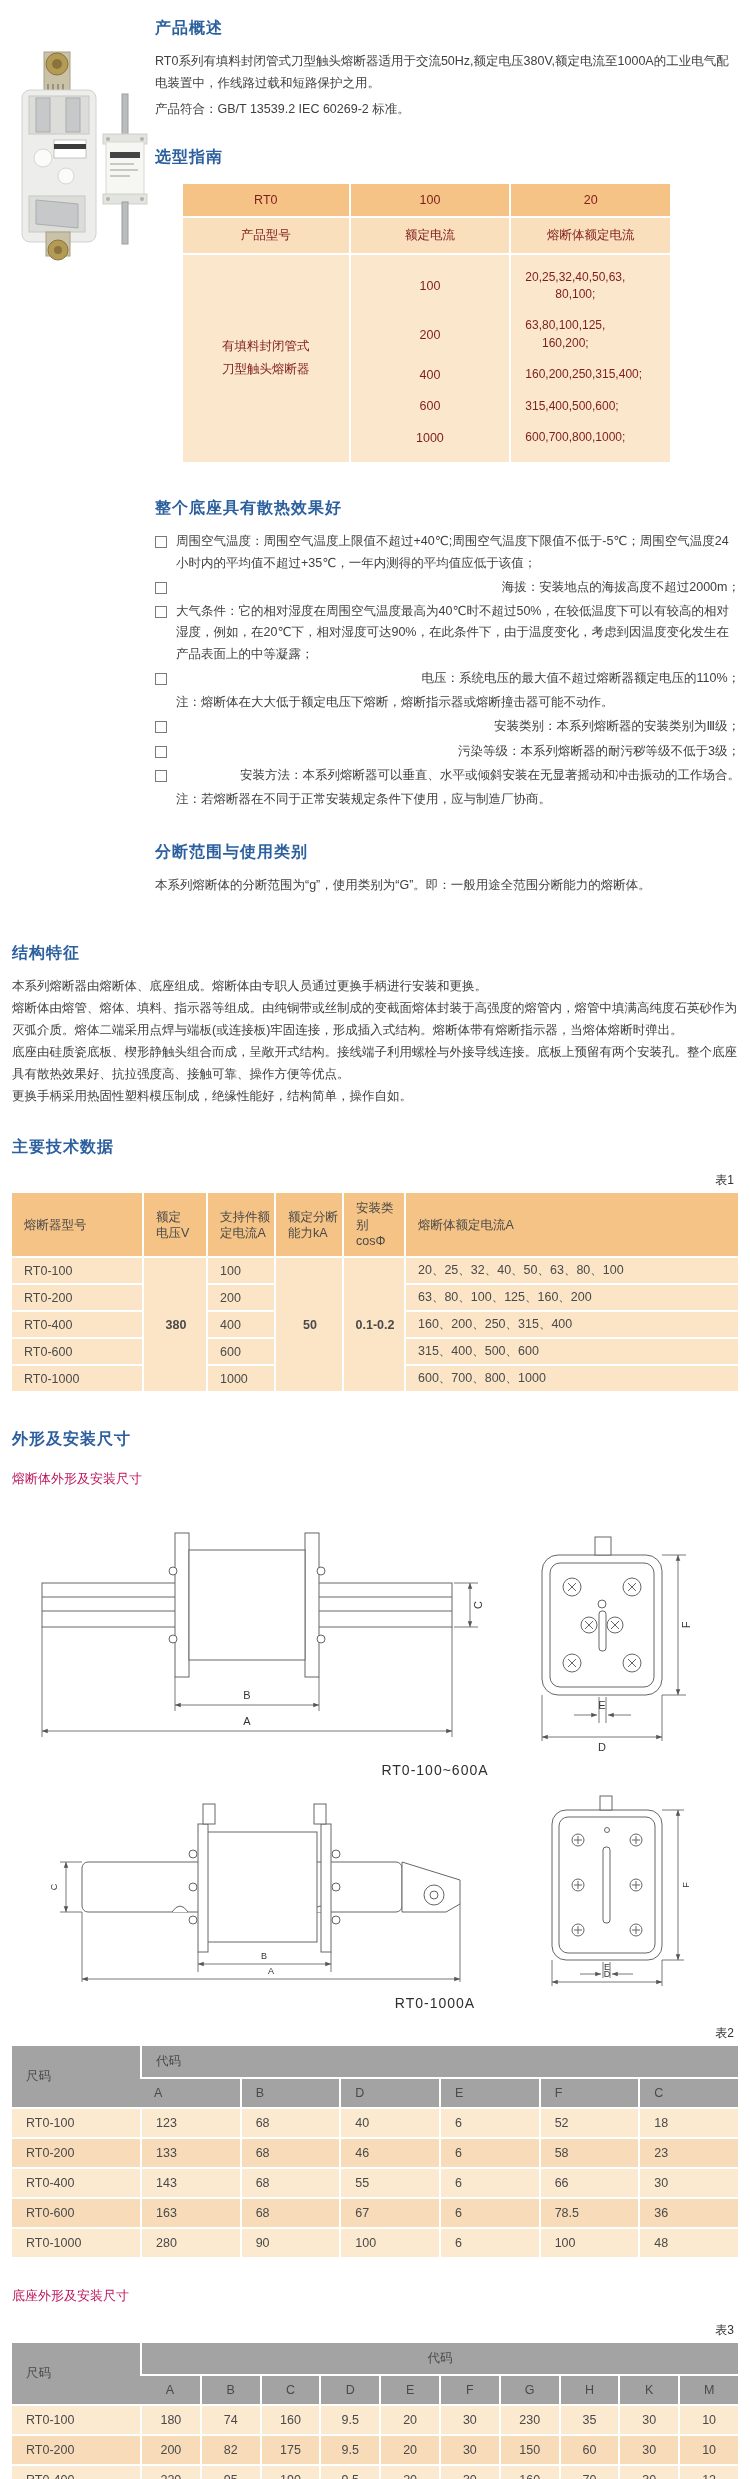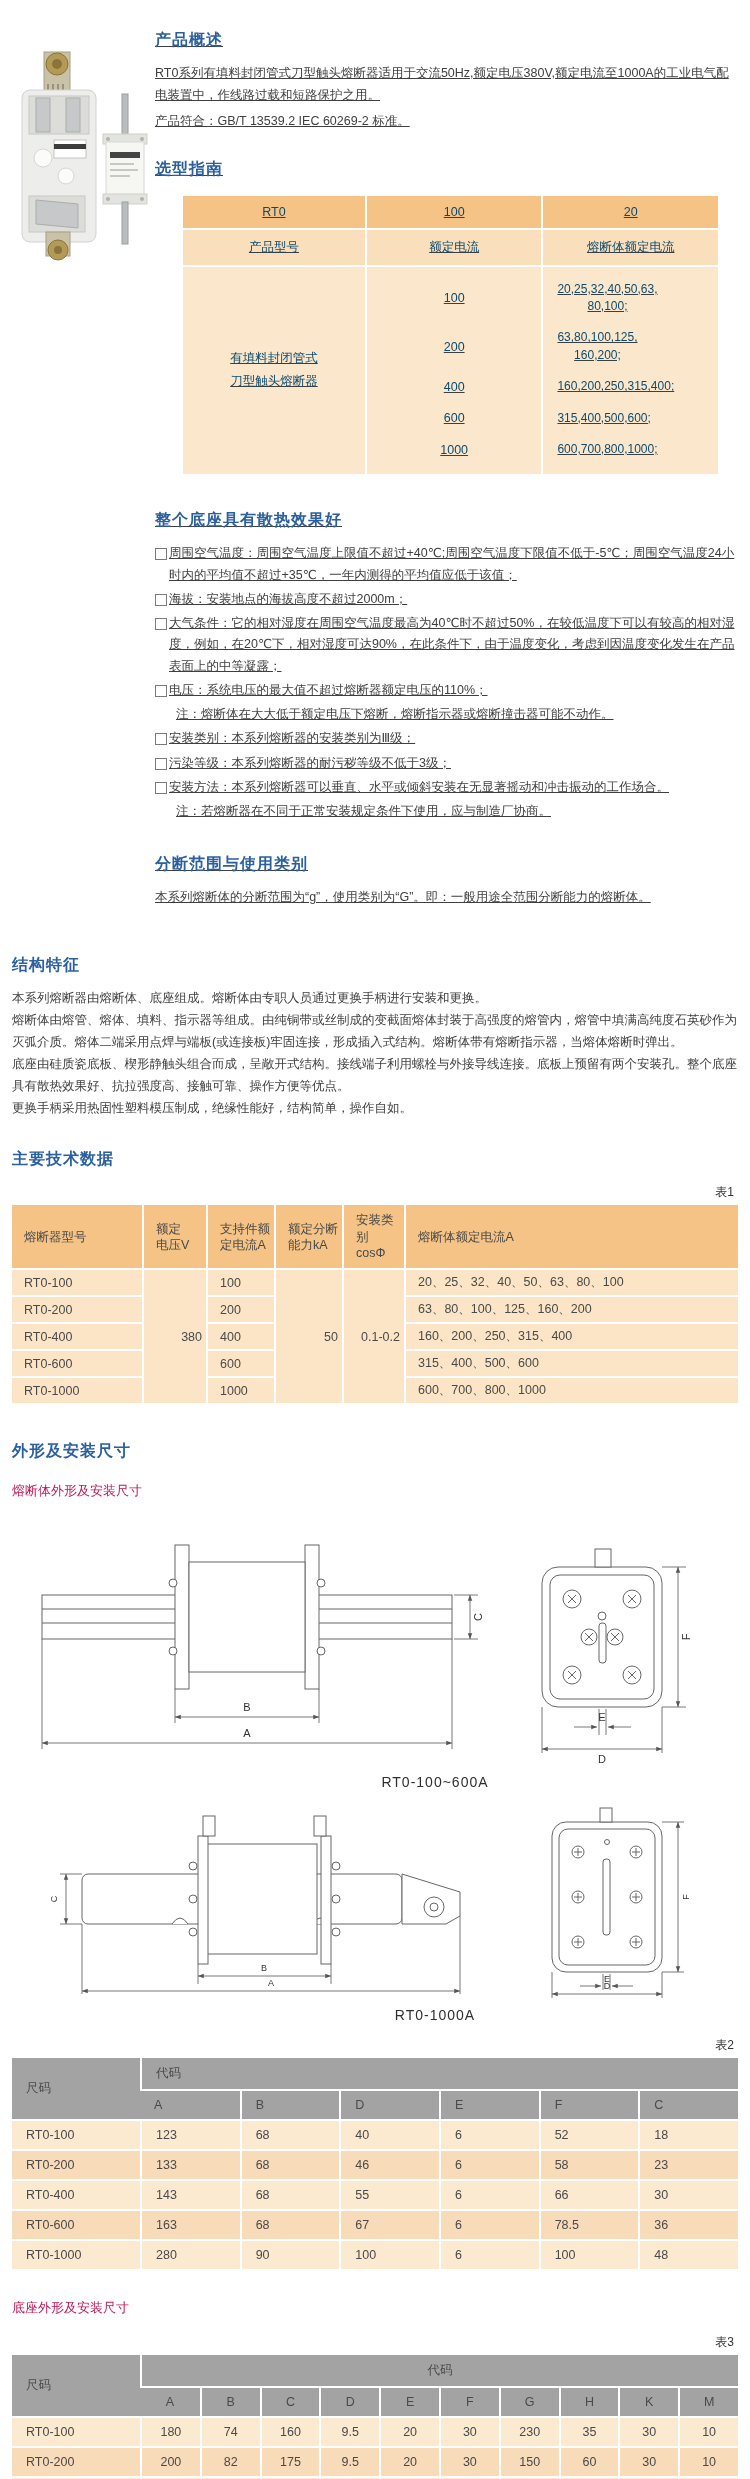--- a/index.html
+++ b/index.html
@@ -2,55 +2,55 @@
 <html><head>
 <meta charset="utf-8">
 <style>
   html,body{margin:0;padding:0;background:#fff;}
   body{width:750px;font-family:"Liberation Sans","DejaVu Sans",sans-serif;color:#3f3f3f;font-size:12.5px;}
   .page{width:750px;overflow:hidden;}
   h2.sec{font-size:16px;color:#2B5F9E;font-weight:700;margin:26px 0 12px;letter-spacing:1px;}
   p{margin:4px 0;line-height:1.75;}
   .pre{white-space:pre-line;}
   
-  .top{position:relative;padding:28px 10px 0 155px;text-decoration:underline;}
+  .top{position:relative;padding:16px 10px 0 155px;}
   .top h2.first{margin-top:2px;}
   .photo{position:absolute;left:6px;top:36px;}
   
-  .sel{border-collapse:separate;border-spacing:0;width:535px;margin:16px 0 4px 28px;table-layout:fixed;text-align:center;color:#0c4a6e;}
+  .sel{border-collapse:separate;border-spacing:0;width:487px;margin:16px 0 4px 28px;table-layout:fixed;text-align:center;color:#7f1d1d;}
   .sel td{padding:9px 4px;}
   .sel tr.head td{background:#F5C385;}
   .sel tr.sub td{background:#FADFBC;border-top:2px solid #fff;}
   .sel td+td{border-left:2px solid #fff;}
   .sel tr.body td{border-top:2px solid #fff;}
   .sel td.prod{background:#FBE7CB;vertical-align:middle;white-space:pre-line;line-height:1.9;}
   .sel td.pairs{background:transparent;padding:0;}
   .pgrid{display:grid;grid-template-columns:1fr 1fr;column-gap:2px;background:#fff;}
   .pgrid>div{background:#FBE7CB;display:flex;align-items:center;}
   .pc{justify-content:center;padding:7px 0;}
   .pf{text-align:center;padding:7px 0 7px 14px;white-space:pre-line;font-size:12px;line-height:1.45;}
   .pgrid>div:nth-child(-n+2){padding-top:14px;}
   .pgrid>div:nth-last-child(-n+2){padding-bottom:16px;}
   
-  .cond{display:flex;gap:2px;margin:3px 0;}
+  .cond{display:flex;gap:9px;margin:3px 0;justify-content:space-between;}
   .chk{flex:0 0 auto;width:10px;height:10px;border:1.5px solid #7a7a7a;margin-top:5px;background:#fff;}
   .cond p{margin:0;line-height:1.7;}
   .note{margin:0 0 3px 21px;line-height:1.7;}
   
   .full{padding:0 12px;margin-top:46px;}
   .full h2.sec{margin-top:30px;}
   .tbl-label{text-align:right;font-size:12px;color:#333;margin:14px 4px 4px 0;}
   .subhead{font-size:13px;color:#be185d;margin:18px 0 6px;}
   
   table.dt1,table.dim{width:100%;border-collapse:separate;border-spacing:0;table-layout:fixed;color:#4a4a4a;}
   table.dt1 th{background:#F5C385;font-weight:400;text-align:left;vertical-align:middle;padding:7px 4px 7px 12px;white-space:pre-line;line-height:1.3;}
   table.dt1 th+th{border-left:2px solid #fff;}
   table.dt1 td{background:#FBE5C6;border-top:2px solid #fff;padding:4px 4px 4px 12px;vertical-align:middle;}
   table.dt1 td.bl{border-left:2px solid #fff;}
-  table.dt1 td.ctr{text-align:right;padding-left:6px;}
+  table.dt1 td.ctr{text-align:center;padding-left:6px;font-weight:bold;}
   table.dim th{background:#a3a3a3;font-weight:400;padding:7px 0 7px 14px;text-align:left;}
   table.dim th+th{border-left:2px solid #fff;}
   table.dim thead tr.letters th{border-top:2px solid #fff;}
   table.dim td{border-top:2px solid #fff;border-left:2px solid #fff;padding:7px 0 7px 14px;}
   table.dim td:first-child{border-left:none;}
   table.dim tbody tr:nth-child(odd) td{background:#FBE9D0;}
   table.dim tbody tr:nth-child(even) td{background:#F8DCB9;}
   table.t3 thead tr.letters th{text-align:center;padding-left:0;}
   table.t3 th.group{text-align:center;padding-left:0;}
   table.t3 td{text-align:center;padding:7px 0;}

